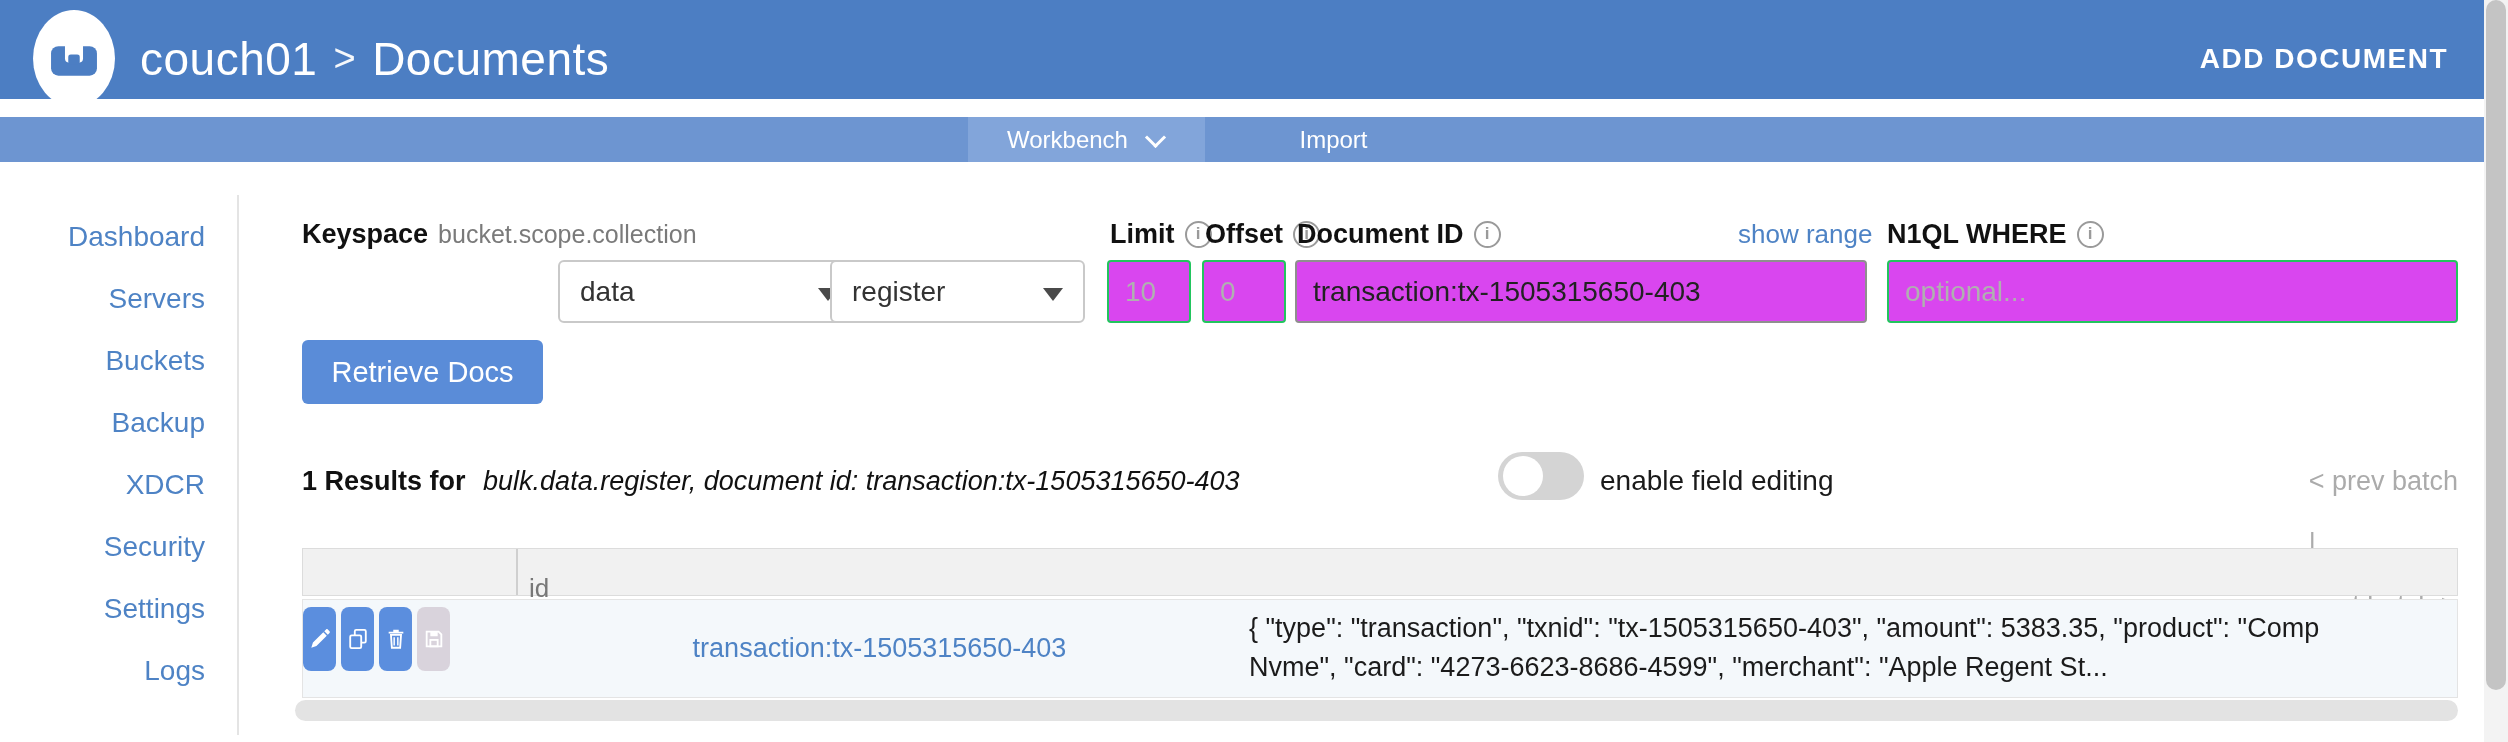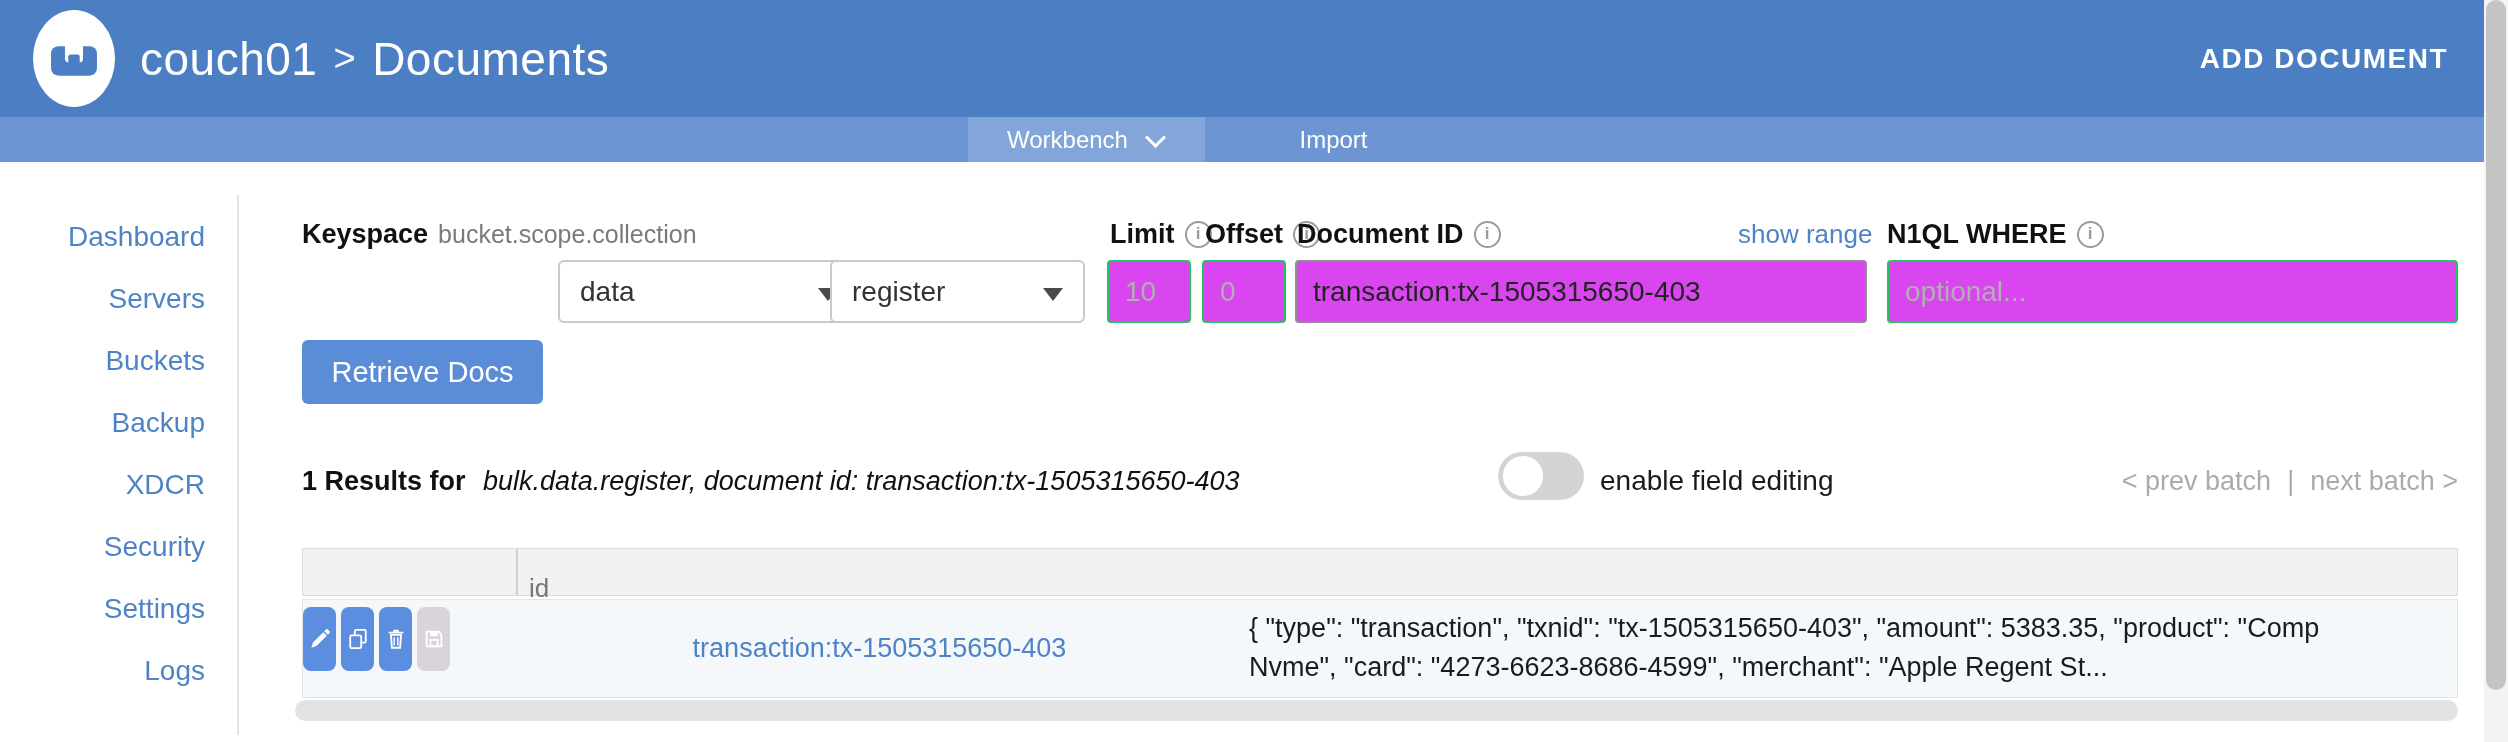--- a/index.html
+++ b/index.html
@@ -1,20 +1,20 @@
 <!DOCTYPE html>
 <html><head>
 <meta charset="utf-8">
 <style>
   * { margin:0; padding:0; box-sizing:border-box; }
   html,body { width:2508px; height:742px; background:#fff; font-family:"Liberation Sans", sans-serif; }
   #stage { position:relative; width:2508px; height:742px; overflow:hidden; background:#fff; }
 
   
-  .header { position:absolute; left:0; top:0; width:2484px; height:117px; background:#4c7ec3; }
+  .header { position:absolute; left:0; top:0; width:2484px; height:99px; background:#4c7ec3; }
   .logo { position:absolute; left:33px; top:10px; width:82px; height:97px; }
   .crumb { position:absolute; left:140px; top:0; height:117px; display:flex; align-items:center; gap:16px;
            color:#fff; font-size:46px; font-weight:400; letter-spacing:0.5px; }
   .crumb .sep { font-size:38px; opacity:.95; }
   .add-doc { position:absolute; right:36px; top:0; height:117px; display:flex; align-items:center;
              color:#fff; font-size:28px; font-weight:600; letter-spacing:1.5px; cursor:pointer; }
 
   
   .nav { position:absolute; left:0; top:117px; width:2484px; height:45px; background:#6d95d1; }
   .nav-tab { position:absolute; top:0; height:45px; display:flex; align-items:center; justify-content:center;
@@ -53,21 +53,21 @@
               border-radius:6px; color:#fff; font-size:29px; font-family:"Liberation Sans", sans-serif; cursor:pointer; }
 
   
   .results-line { position:absolute; left:302px; top:458px; height:46px; line-height:46px; font-size:27px; color:#111; }
   .results-line .bold { font-weight:700; }
   .results-line .ital { font-style:italic; margin-left:10px; }
   .toggle { position:absolute; left:1498px; top:452px; width:86px; height:48px; border-radius:24px; background:#d4d4d4; cursor:pointer; }
   .toggle .knob { position:absolute; left:5px; top:4px; width:40px; height:40px; border-radius:50%; background:#fff; }
   .toggle-label { position:absolute; left:1600px; top:458px; height:46px; line-height:46px; font-size:28px; color:#1a1a1a; }
   .batch-nav { position:absolute; right:50px; top:458px; height:46px; line-height:46px; font-size:27px; color:#ababab;
-               display:flex; gap:16px; }
+               display:flex; gap:16px;flex-direction:column; }
   .batch-nav span { cursor:pointer; }
 
   
   .thead { position:absolute; left:302px; top:548px; width:2156px; height:48px; background:#f1f1f1;
            border:1px solid #dcdcdc; }
   .thead .col-div { position:absolute; left:213px; top:0; width:2px; height:46px; background:#cfcfcf; }
   .thead .id-h { position:absolute; left:226px; top:16px; height:46px; line-height:46px; font-size:26px; color:#777; }
 
   .trow { position:absolute; left:302px; top:599px; width:2156px; height:99px; background:#f4f8fb; border:1px solid #e4e4e4; }
   .row-btns { position:absolute; left:0px; top:7px; display:flex; gap:5px; }

